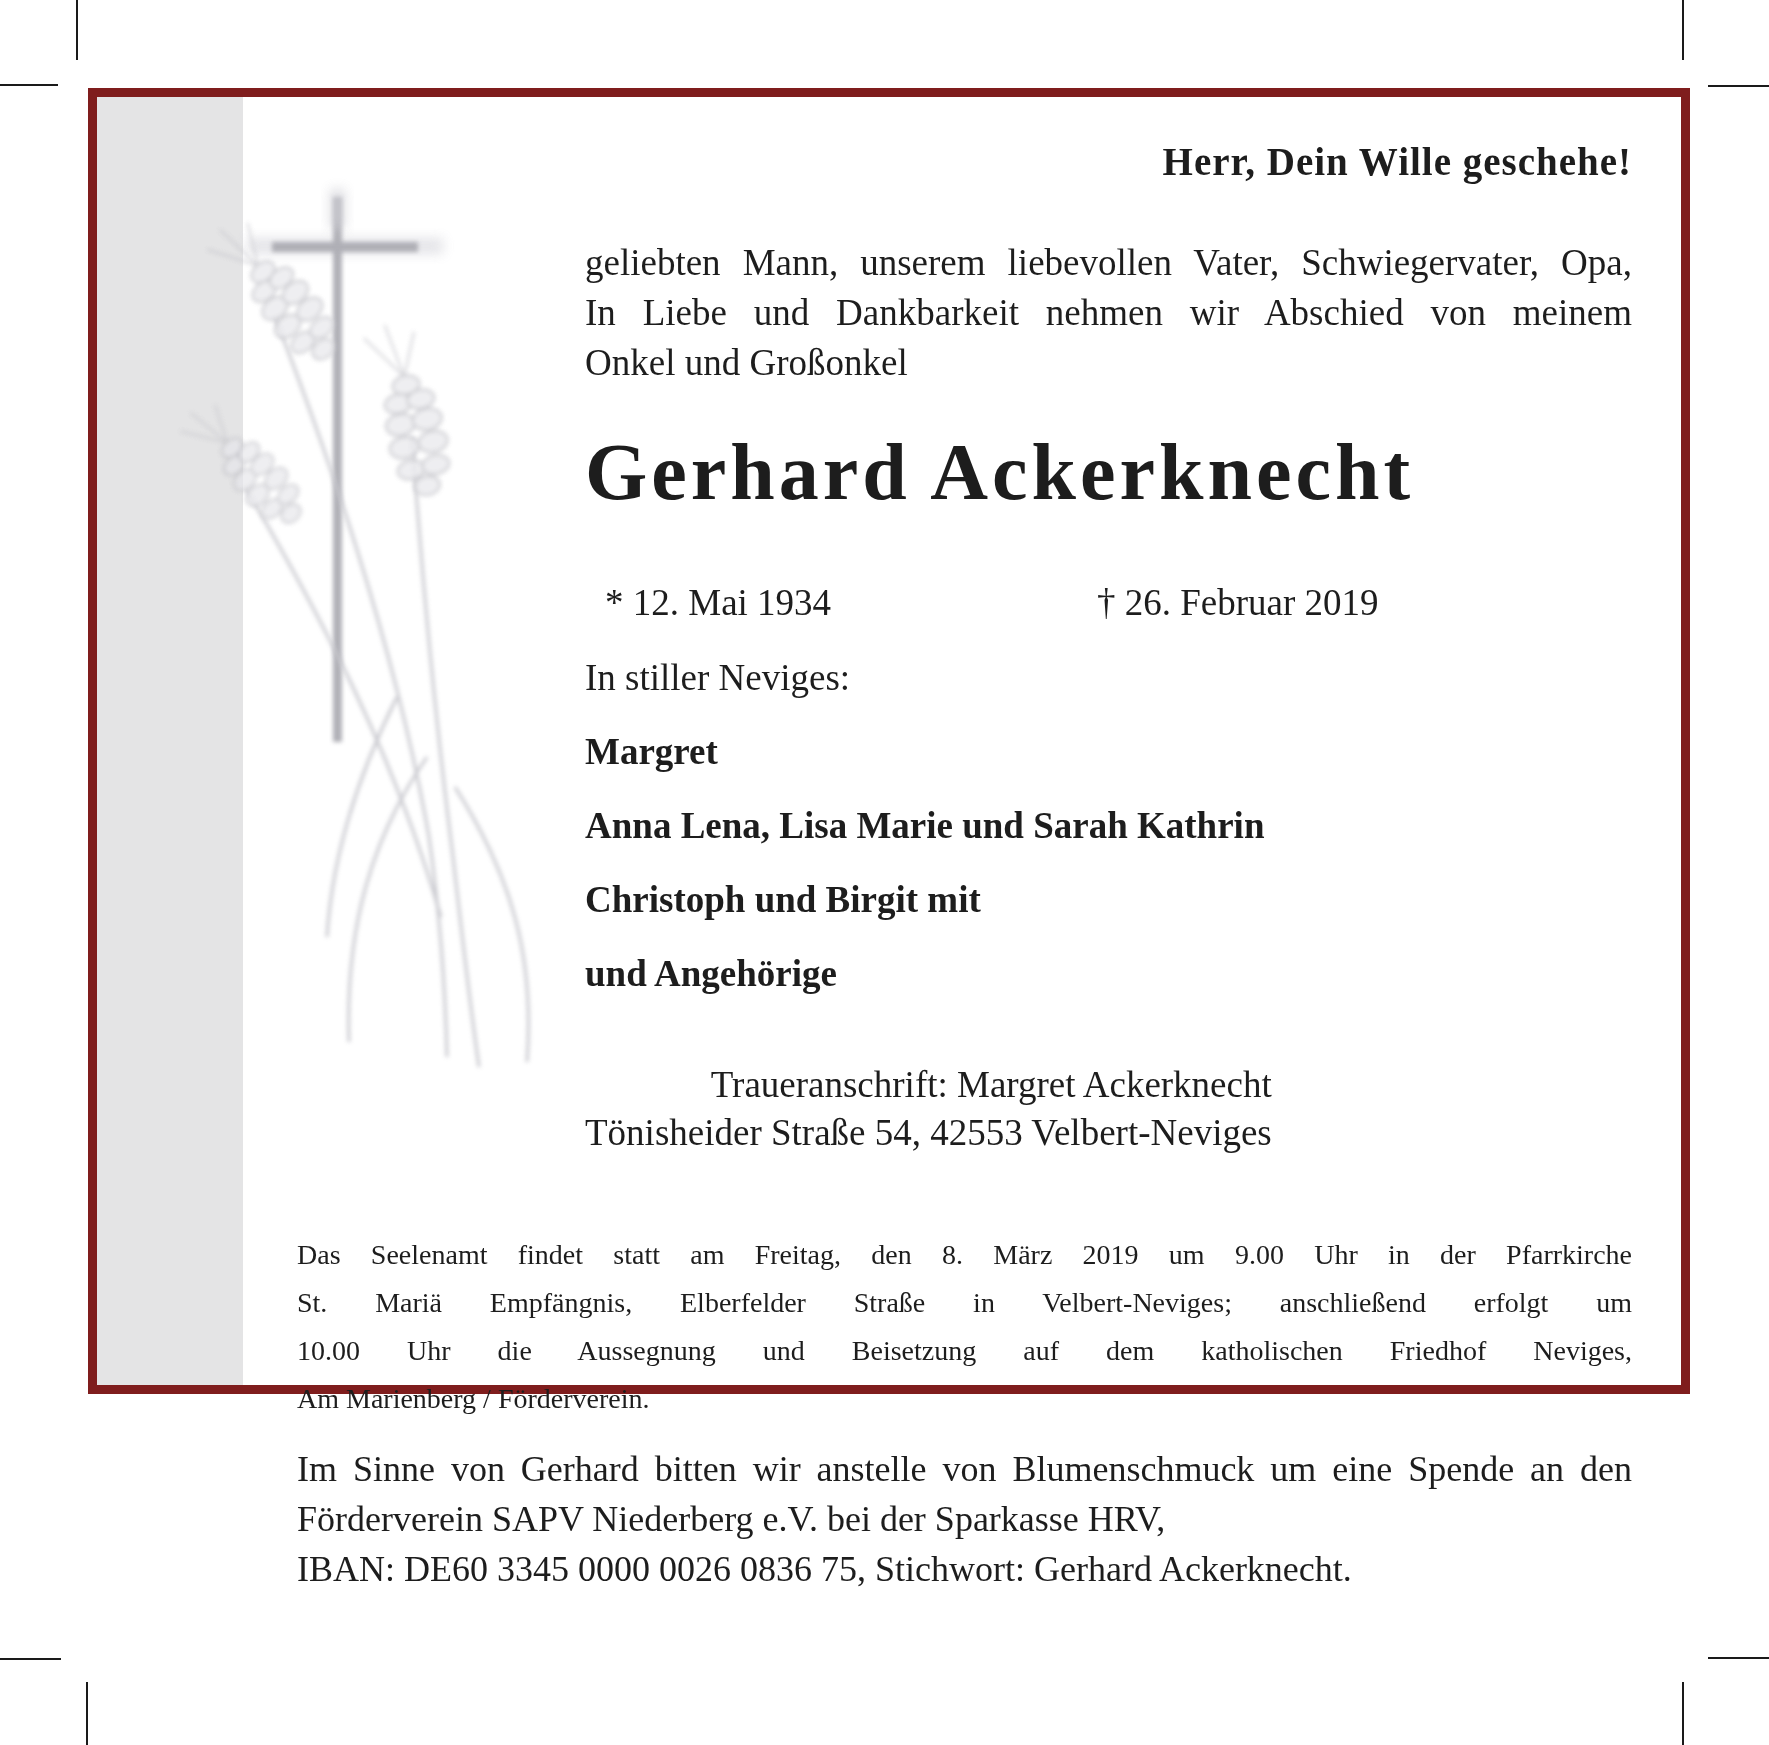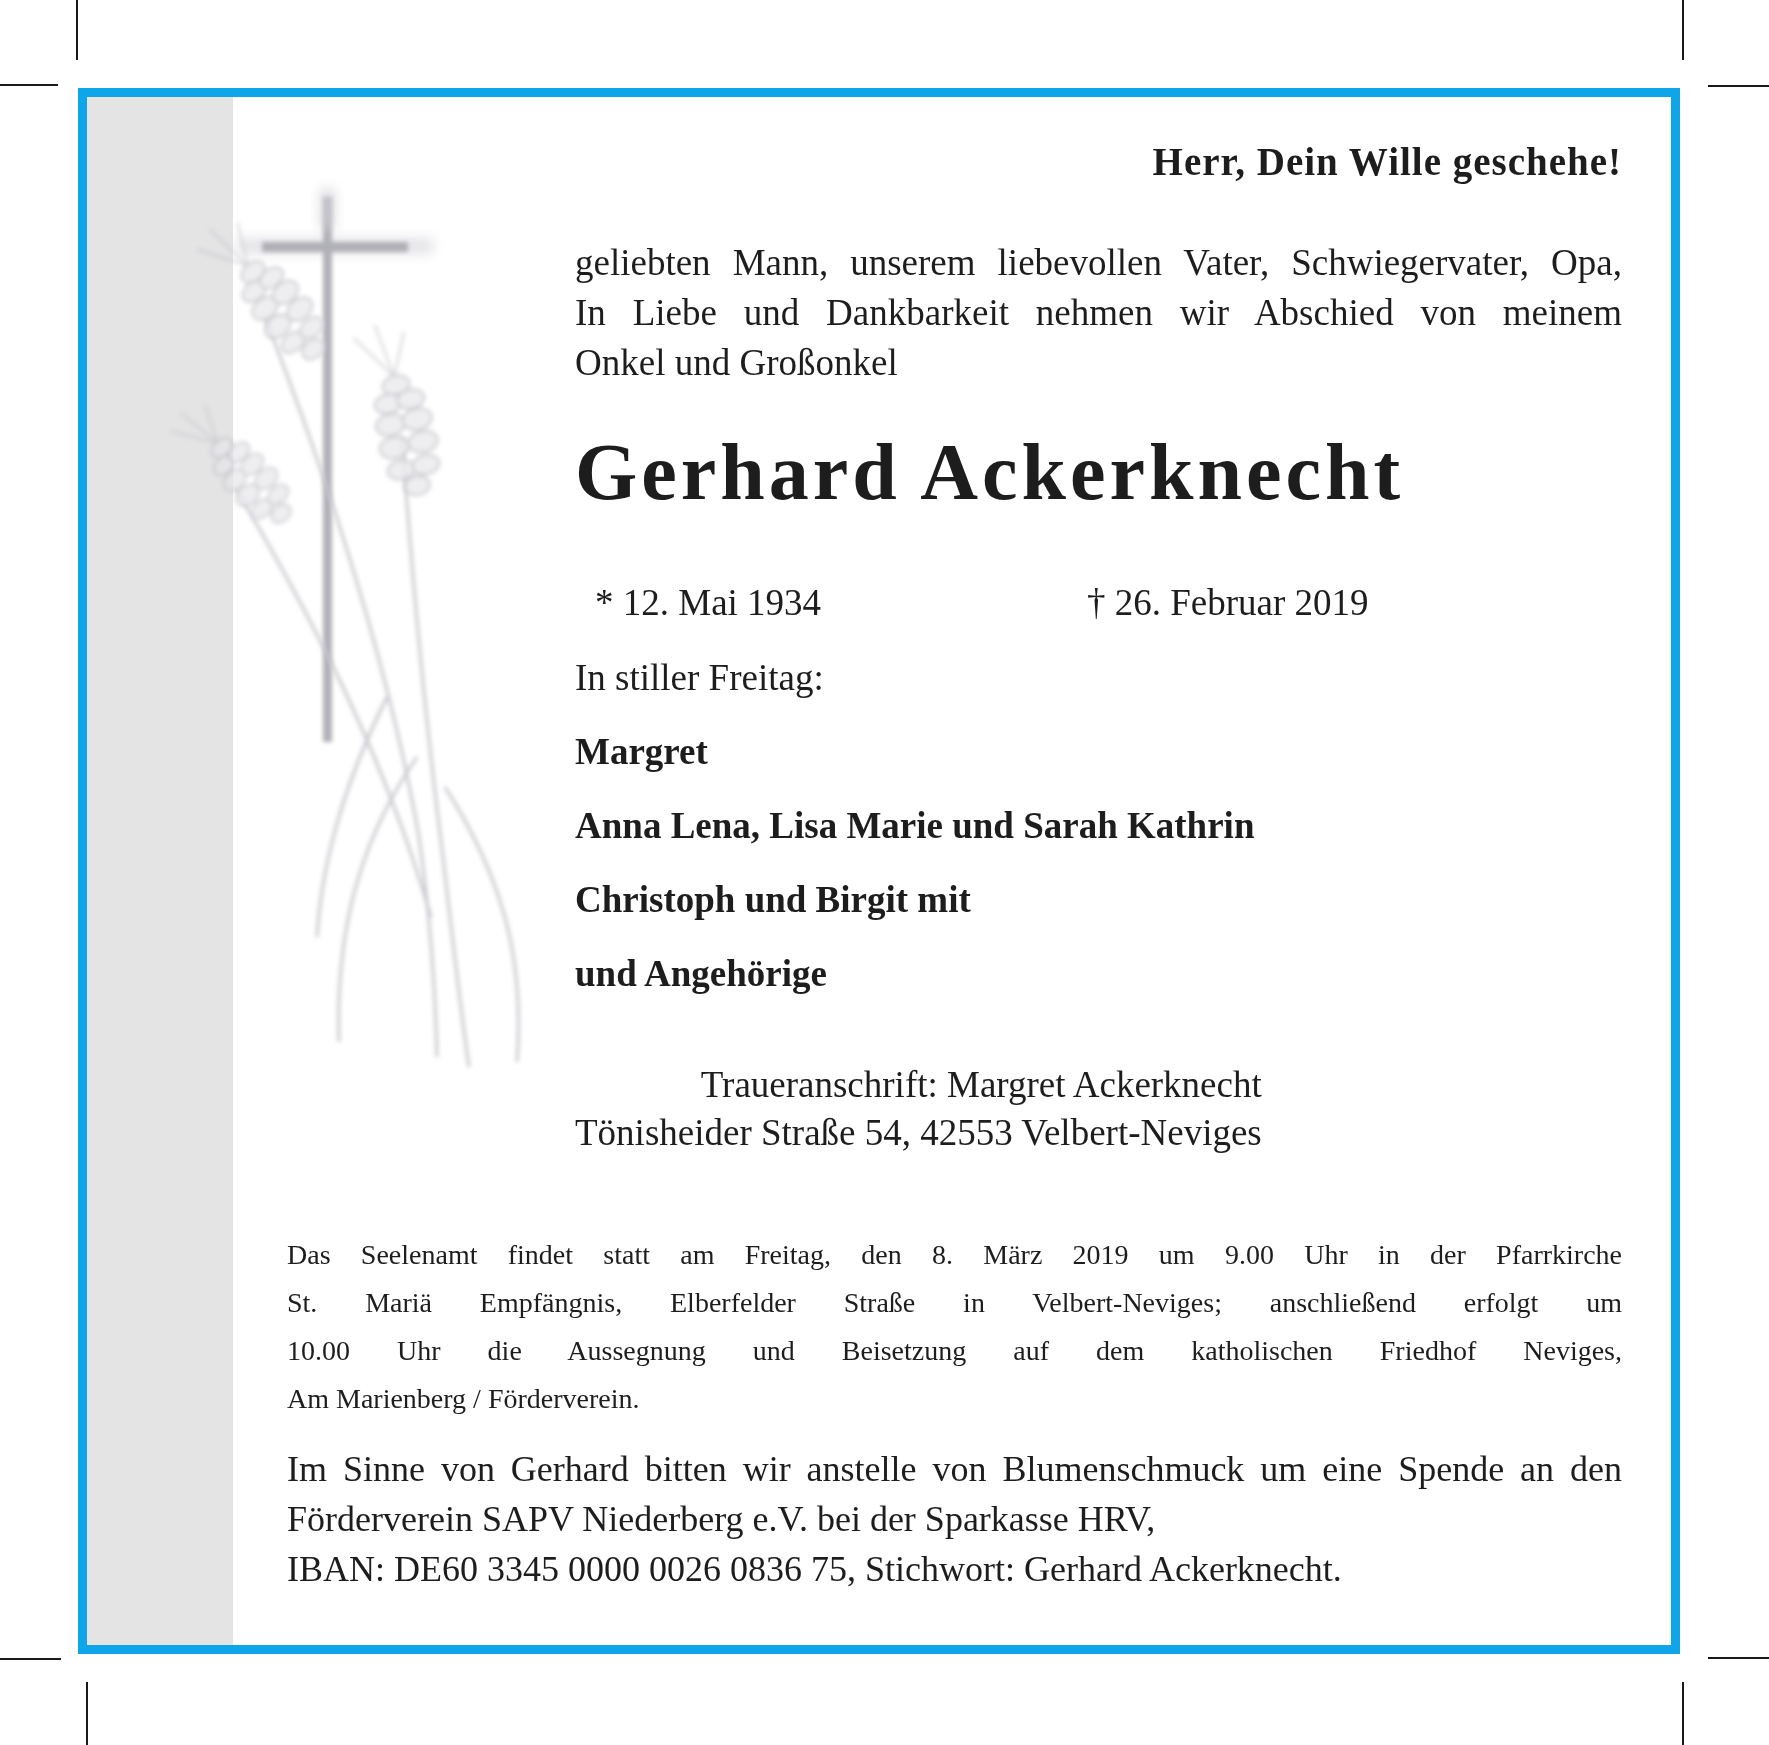--- a/index.html
+++ b/index.html
@@ -13,23 +13,23 @@
     font-family: "Liberation Serif", "DejaVu Serif", serif;
     color: #1d1d1d;
   }
 
   
   .mark { position: absolute; background: #1a1a1a; }
 
   
   .sheet {
     position: absolute;
-    left: 78px; top: 88px;
-    width: 1602px; height: 1566px;
-    border: 9px solid #0ea5e9;
+    left: 88px; top: 88px;
+    width: 1602px; height: 1306px;
+    border: 9px solid #7f1d1d;
     box-sizing: border-box;
     background: #ffffff;
   }
   .band {
     position: absolute;
     left: 0; top: 0;
     width: 146px; height: 100%;
     background: #e4e4e5;
   }
   .artwork {
@@ -164,21 +164,21 @@
     <div class="jl">In Liebe und Dankbarkeit nehmen wir Abschied von meinem</div>
     <div class="ll">Onkel und Großonkel</div>
   </div>
 
   <div class="deceased-name">Gerhard Ackerknecht</div>
 
   <div class="dates birth">* 12. Mai 1934</div>
   <div class="dates death">† 26. Februar 2019</div>
 
   <div class="trauer">
-    <div>In stiller Freitag:</div>
+    <div>In stiller Neviges:</div>
     <div class="bold">Margret</div>
     <div class="bold">Anna Lena, Lisa Marie und Sarah Kathrin</div>
     <div class="bold">Christoph und Birgit mit</div>
     <div class="bold">und Angehörige</div>
   </div>
 
   <div class="anschrift">
     <div>Traueranschrift: Margret Ackerknecht</div>
     <div>Tönisheider Straße 54, 42553 Velbert-Neviges</div>
   </div>

